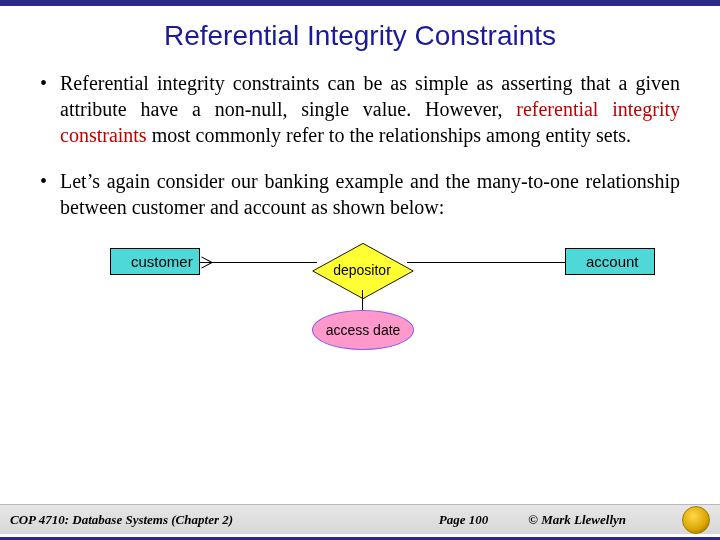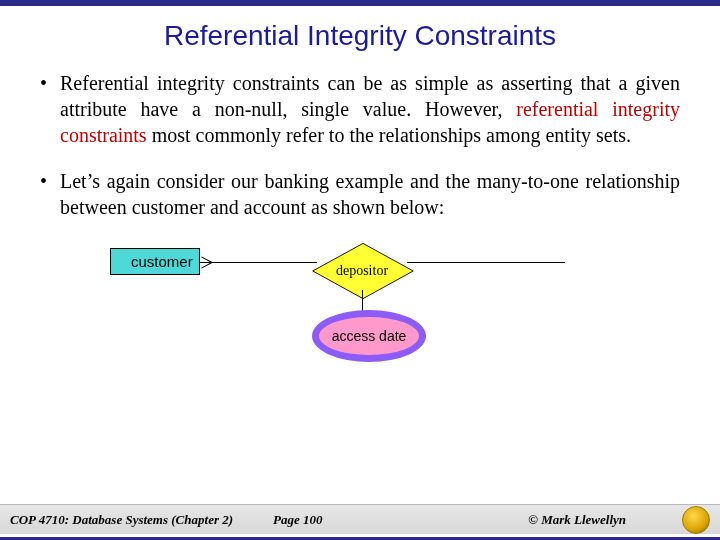--- a/index.html
+++ b/index.html
@@ -84,28 +84,28 @@
     height: 70px;
     left: 15px;
     top: -13px;
   }
   .diamond .label {
     position: absolute;
     inset: 0;
     display: flex;
     align-items: center;
     justify-content: center;
-    font-family: Liberation Serif, serif;
+    font-family: Liberation Sans, sans-serif;
     font-size: 14px;
     text-align: center;
     line-height: 13px;
   }
   .ellipse {
     position: absolute;
-    border: 7px solid #8b5cf6;
+    border: 1px solid #8b5cf6;
     background: #ff99cc;
     border-radius: 50%;
     font-family: Arial, Helvetica, sans-serif;
     font-size: 14px;
     display: flex;
     align-items: center;
     justify-content: center;
     text-align: center;
     line-height: 14px;
   }
@@ -147,21 +147,21 @@
     font-style: italic;
     font-weight: bold;
     font-size: 13px;
     color: #000;
     font-family: "Times New Roman", Times, serif;
     box-sizing: border-box;
     padding: 0 10px;
     gap: 40px;
   }
   .footer .left { flex: 0 0 auto; }
-  .footer .center { flex: 1; text-align: left; }
+  .footer .center { flex: 1; text-align: right; }
   .footer .right { flex: 0 0 auto; margin-right: 16px; }
   .logo {
     width: 26px;
     height: 26px;
     border-radius: 50%;
     background: radial-gradient(circle at 40% 35%, #ffd84a 0%, #d9a400 60%, #7a5a00 100%);
     border: 1px solid #a07a00;
     flex: 0 0 auto;
   }
 </style>
@@ -195,20 +195,21 @@
       <div class="line" style="left:160px; top:22px; width:117px;"></div>
       <div class="arrow-open" style="left:172px; top:22px;"></div>
 
       <div class="diamond">
         <div class="shape"></div>
         <div class="label">depositor</div>
       </div>
 
       <div class="line" style="left:367px; top:22px; width:158px;"></div>
 
+      <div class="entity" style="left:525px; top:8px; width:90px;">account</div>
 
       <div class="vline" style="left:322px; top:50px; height:22px;"></div>
 
       <div class="ellipse" style="left:272px; top:70px; width:100px; height:38px;">access date</div>
 
     </div>
 
   </div>
 
   <div class="footer">

